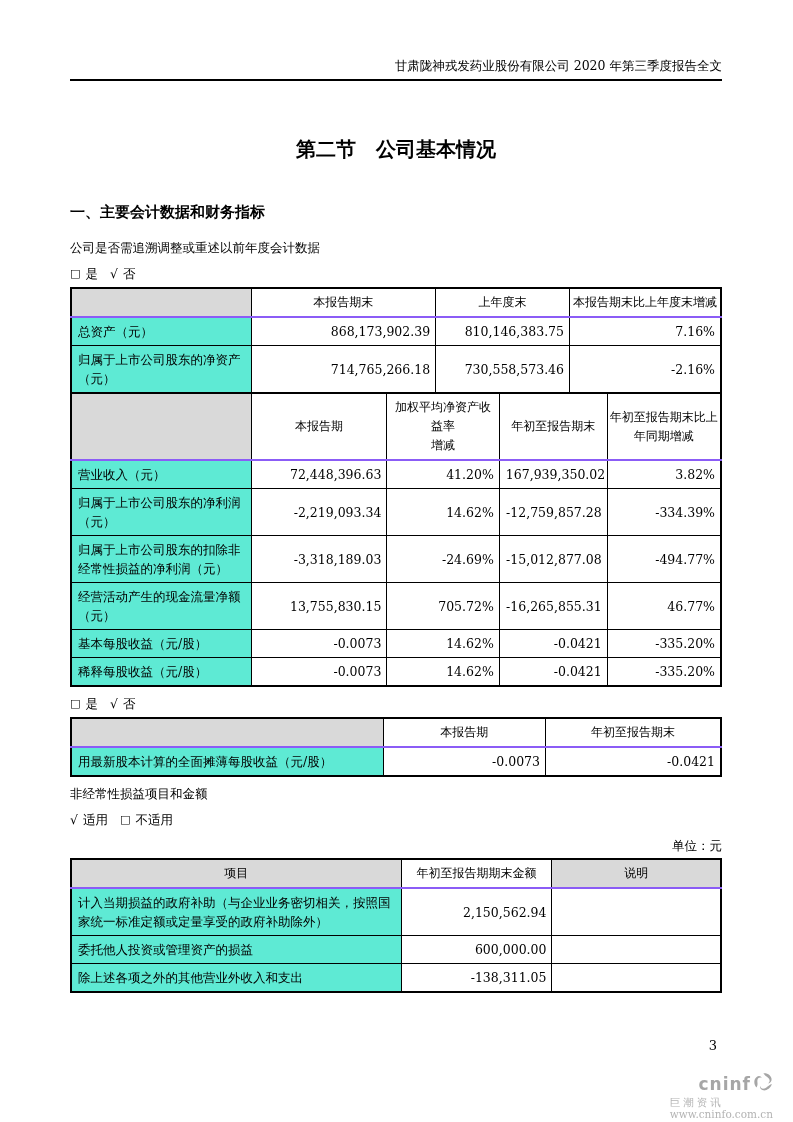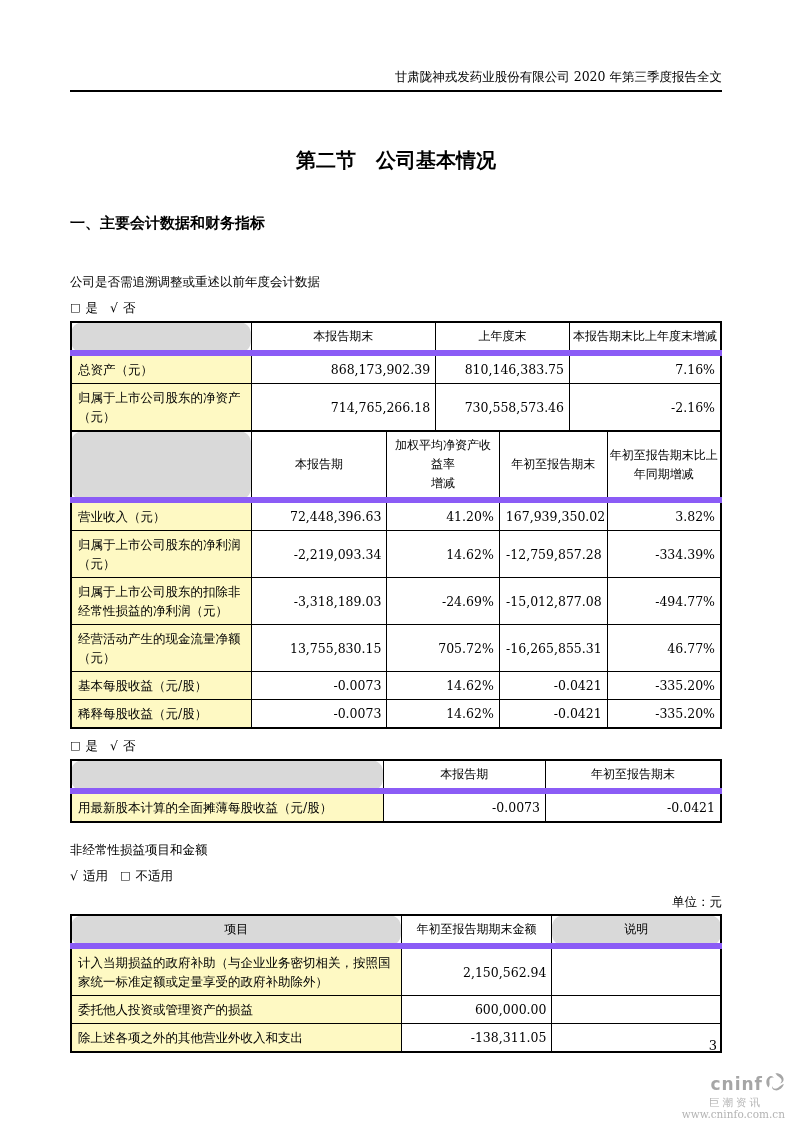--- a/index.html
+++ b/index.html
@@ -3,55 +3,55 @@
 <meta charset="utf-8">
 <style>
   * { box-sizing: border-box; }
   html,body { margin:0; padding:0; background:#ffffff; }
   .page {
     position:relative; width:793px; height:1122px; margin:0 auto;
     background:#fff; color:#000;
     font-family:"DejaVu Serif","Liberation Serif",serif;
     overflow:hidden;
   }
-  .content { padding:16px 71px 0 70px; }
+  .content { padding:5px 71px 0 70px; }
 
   .doc-header { padding-top:52px; text-align:right; font-size:12.5px; line-height:17px; }
   .header-rule { height:0; border-bottom:2px solid #000; margin-top:5px; }
 
   .chapter-title { margin-top:55px; text-align:center; font-size:20px; font-weight:bold; }
   .section-heading { margin-top:40px; font-size:15px; font-weight:bold; }
-  .body-line { margin-top:40px; font-size:12.5px; line-height:17px; }
+  .body-line { margin-top:17px; font-size:12.5px; line-height:17px; }
   .check-line { font-size:12.5px; line-height:17px; }
   .check-line .mark { display:inline-block; }
   .check-line .box { font-size:11px; transform:translateY(-1px); }
   .check-line .lab { margin:0 12px 0 5px; }
   .check-line .lab:last-child { margin-right:0; }
   .mt9 { margin-top:9px; }
   .mt8 { margin-top:8px; }
   .mt10 { margin-top:10px; }
 
   .unit-line { margin-top:8px; text-align:right; font-size:12.5px; line-height:17px; }
 
   table.t {
     width:100%; border-collapse:collapse; table-layout:fixed;
     font-size:12.5px; border:2px solid #000; margin-top:4px;
   }
   table.t.fuse { margin-top:-2px; }
   .t th, .t td { border:1px solid #000; padding:4px 6px; line-height:19px; vertical-align:middle; }
   .t th { font-weight:normal; text-align:center; white-space:pre-line; padding:4px 2px; font-size:12px; }
-  .t tr.hdr th { border-bottom:6px solid #8b5cf6; }
-  .t .lbl { background:#fef9c3; text-align:left; }
+  .t tr.hdr th { border-bottom:2px solid #8b5cf6; }
+  .t .lbl { background:#5eead4; text-align:left; }
   .t .num { text-align:right; padding-right:5px; }
   .t .nw { white-space:nowrap; }
-  .t .gray { background:#d9d9d9;border-radius:12px; }
+  .t .gray { background:#d9d9d9; }
 
   .page-number { position:absolute; top:1038px; right:76px; font-size:13px; }
 
-  .cninfo-logo { position:absolute; top:1072px; right:8px; text-align:right; color:#a6a6a6; }
+  .cninfo-logo { position:absolute; top:1072px; right:20px; color:#a6a6a6; }
   .logo-row { display:flex; align-items:center; justify-content:flex-end; gap:2px; }
   .logo-brand { font-family:"DejaVu Sans","Liberation Sans",sans-serif; font-weight:bold; font-size:17px; letter-spacing:1px; line-height:18px; }
   .logo-caption { font-size:10.5px; letter-spacing:3px; line-height:12px; margin-right:22px; color:#b3b3b3; }
   .logo-url { font-size:10.5px; line-height:13px; color:#b3b3b3; }
 </style>
 </head>
 <body>
 
 <div class="page">
   <div class="content">
@@ -180,21 +180,21 @@
         <th>年初至报告期末</th>
       </tr>
       <tr>
         <td class="lbl">用最新股本计算的全面摊薄每股收益（元/股）</td>
         <td class="num">-0.0073</td>
         <td class="num">-0.0421</td>
       </tr>
     </tbody>
       </table>
 
-    <div class="body-line mt10" style="margin-top:18px">非经常性损益项目和金额</div>
+    <div class="body-line mt10" style="margin-top:8px">非经常性损益项目和金额</div>
 
     <div class="check-line mt9">
       <span class="mark">√</span><span class="lab">适用</span><span class="mark box">□</span><span class="lab">不适用</span>
     </div>
 
     <div class="unit-line">单位：元</div>
 
     <table class="t">
       <colgroup>
           <col style="width:50.8%">

